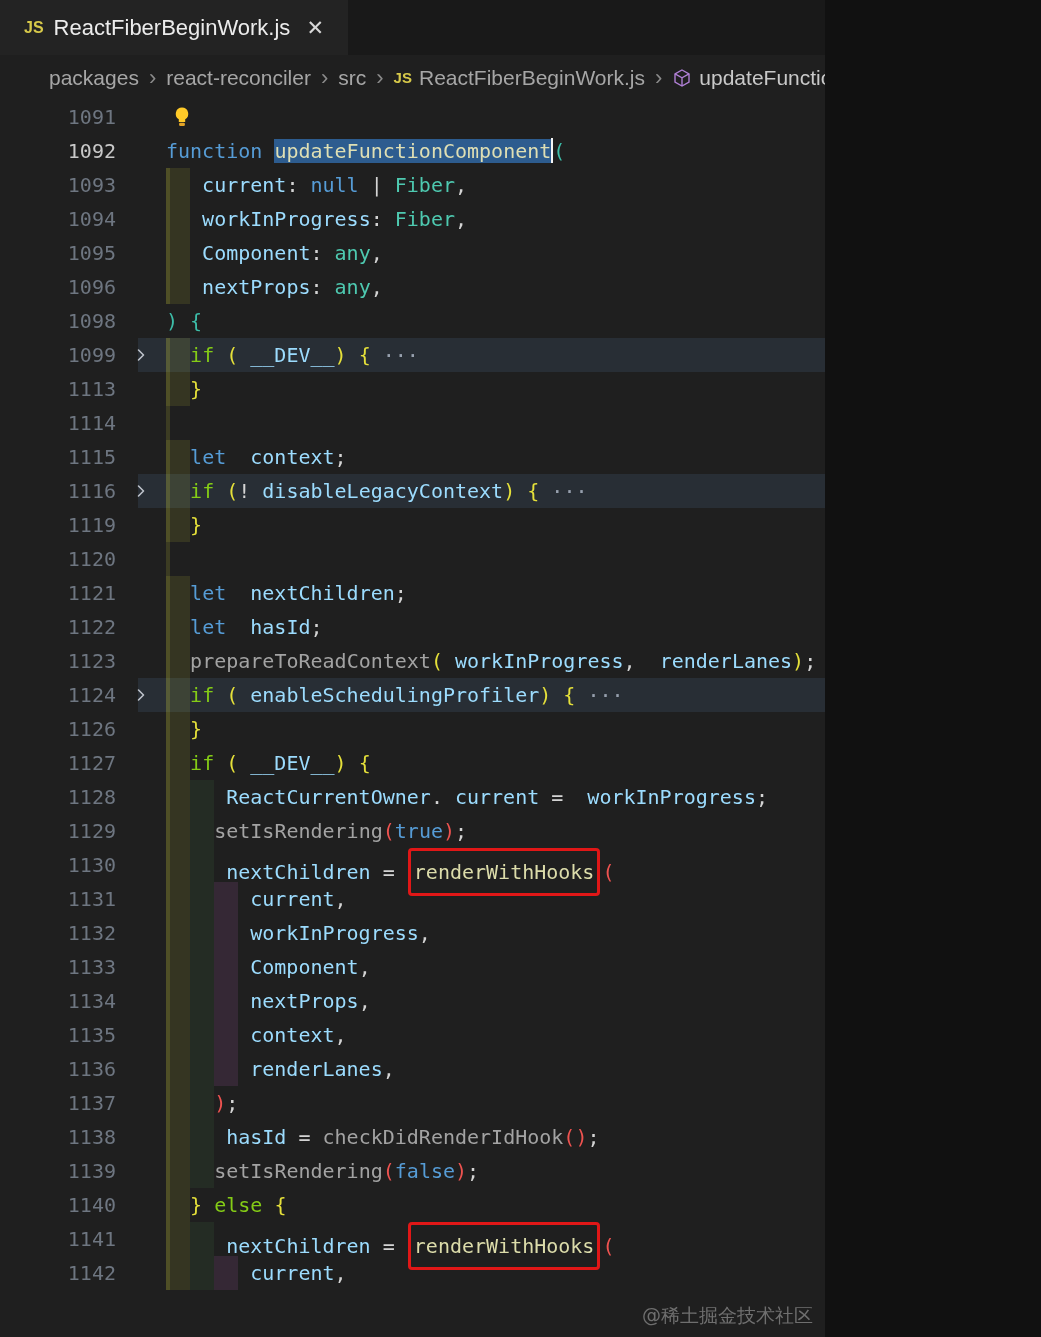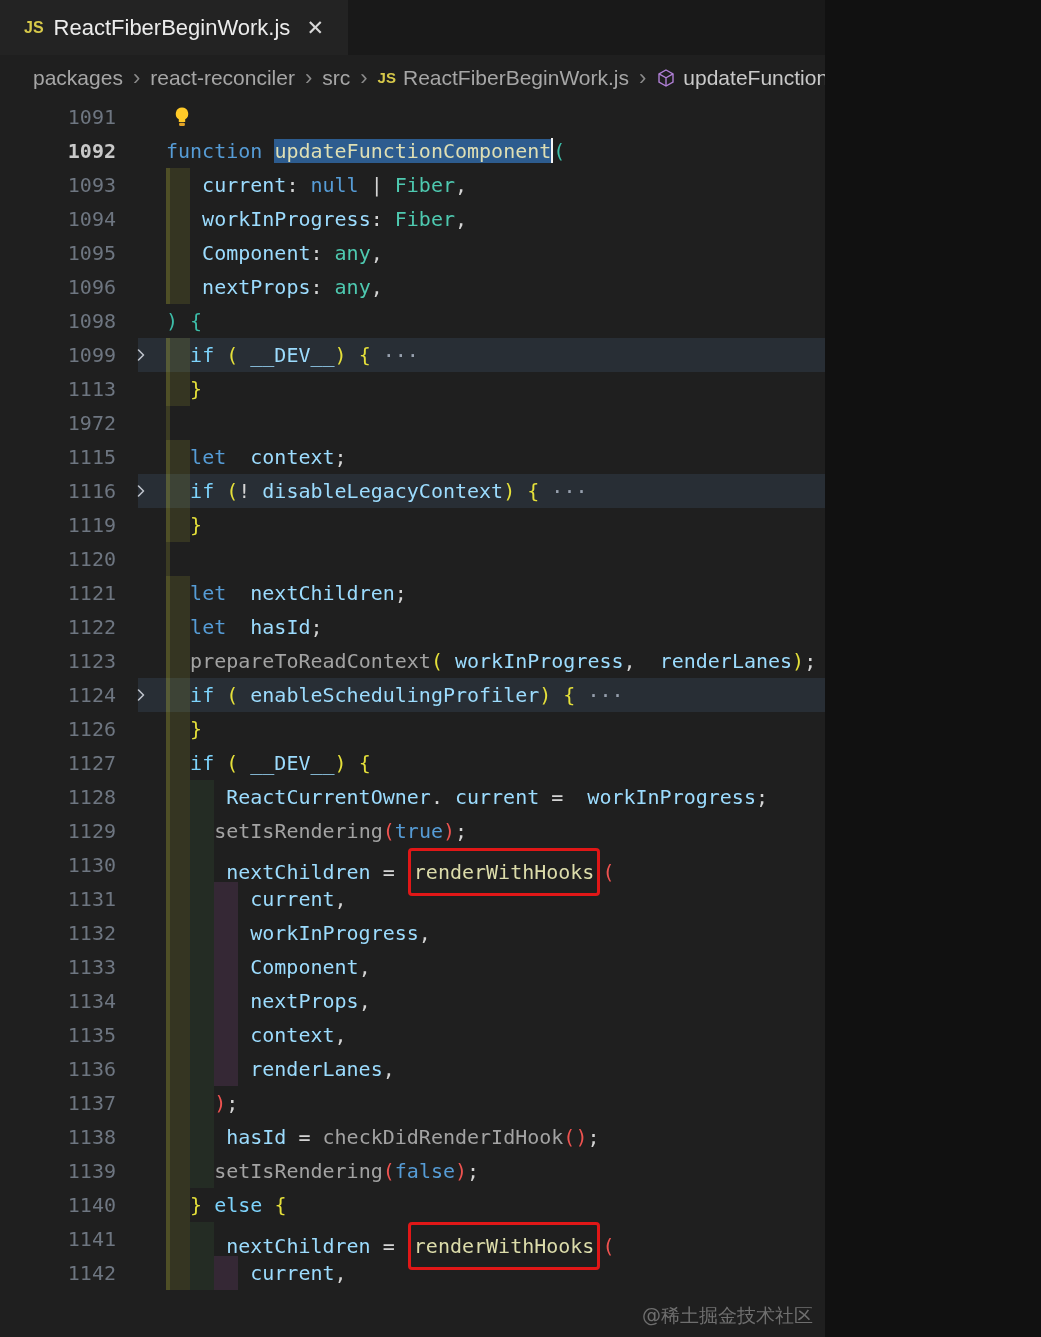--- a/index.html
+++ b/index.html
@@ -8,41 +8,41 @@
 
   
   #tabstrip{position:absolute;left:0;top:0;width:100%;height:55px;background:#191919;display:flex;}
   #tab-active{display:flex;align-items:center;gap:10px;width:348px;height:55px;background:#232323;
               padding:0 14px 0 24px;box-sizing:border-box;}
   .js-badge{color:#d7c94a;font-weight:700;font-size:16px;letter-spacing:0;}
   #tab-title{color:#ececec;font-size:22px;white-space:nowrap;}
   #tab-close{color:#d8d8d8;font-size:21px;margin-left:6px;cursor:pointer;}
 
   
-  #breadcrumbs{position:absolute;left:0;top:55px;width:100%;height:45px;background:#1f1f1f;
+  #breadcrumbs{position:absolute;left:16px;top:55px;width:100%;height:45px;background:#1f1f1f;
                display:flex;align-items:center;padding-left:33px;box-sizing:border-box;
                font-size:21px;color:#a6a6a6;}
   .bc-item{display:flex;align-items:center;gap:7px;white-space:nowrap;}
   .bc-sep{color:#8a8a8a;margin:0 10px;font-size:22px;}
   .bc-last{color:#c9c9c9;}
   .bc-ico{display:flex;align-items:center;}
 
   
   #editor{position:absolute;left:0;top:100px;width:100%;
           font-family:"DejaVu Sans Mono","Liberation Mono",monospace;font-size:20px;}
   .row{position:relative;height:34px;line-height:34px;display:flex;white-space:pre;}
   .foldbg{position:absolute;left:138px;right:0;top:0;bottom:0;background:rgba(96,139,193,0.14);}
   .lnum{position:relative;width:88px;text-align:right;color:#6e7681;flex:0 0 auto;margin-left:28px;}
-  .lnum.active{color:#c9c9c9;font-weight:bold;}
+  .lnum.active{color:#c9c9c9;}
   .chev{position:relative;width:50px;flex:0 0 auto;display:flex;align-items:center;justify-content:center;}
   .code{position:relative;flex:1;}
   .guide{position:absolute;left:0;top:0;bottom:0;width:4px;background:rgba(255,255,64,0.13);}
   .ibar{position:absolute;top:0;bottom:0;}
   .tok-kw{color:#569cd6;}
-  .tok-ctl{color:#7dd3fc;}
+  .tok-ctl{color:#84cc16;}
   .tok-var{color:#9cdcfe;padding-left:12px;}
   .tok-typ{color:#4ec9b0;}
   .tok-fn{color:#a3a3a3;}
   .tok-pun{color:#d4d4d4;}
   .tok-b1{color:#3dbda9;}
   .tok-b2{color:#e5e03a;}
   .tok-b3{color:#ee5350;}
   .tok-dots{color:#97a0ae;}
   .tok-selfn{color:#dfdfb4;background:#2d5c8f;}
   .caret{display:inline-block;width:2px;height:25px;background:#f5f5f5;vertical-align:-5px;}
@@ -104,21 +104,21 @@
       <div class="row"><span class="lnum active">1092</span><span class="chev"></span><div class="code"><span class="tok-kw">function</span><span class="tok-pun"> </span><span class="tok-selfn">updateFunctionComponent</span><span class="caret"></span><span class="tok-b1">(</span></div></div>
       <div class="row"><span class="lnum">1093</span><span class="chev"></span><div class="code"><div class="guide"></div><div class="ibar" style="left: 0ch; width: 2ch; background: rgba(255, 255, 64, 0.1);"></div><span class="tok-pun">  </span><span class="tok-var">current</span><span class="tok-pun">: </span><span class="tok-kw">null</span><span class="tok-pun"> | </span><span class="tok-typ">Fiber</span><span class="tok-pun">,</span></div></div>
       <div class="row"><span class="lnum">1094</span><span class="chev"></span><div class="code"><div class="guide"></div><div class="ibar" style="left: 0ch; width: 2ch; background: rgba(255, 255, 64, 0.1);"></div><span class="tok-pun">  </span><span class="tok-var">workInProgress</span><span class="tok-pun">: </span><span class="tok-typ">Fiber</span><span class="tok-pun">,</span></div></div>
       <div class="row"><span class="lnum">1095</span><span class="chev"></span><div class="code"><div class="guide"></div><div class="ibar" style="left: 0ch; width: 2ch; background: rgba(255, 255, 64, 0.1);"></div><span class="tok-pun">  </span><span class="tok-var">Component</span><span class="tok-pun">: </span><span class="tok-typ">any</span><span class="tok-pun">,</span></div></div>
       <div class="row"><span class="lnum">1096</span><span class="chev"></span><div class="code"><div class="guide"></div><div class="ibar" style="left: 0ch; width: 2ch; background: rgba(255, 255, 64, 0.1);"></div><span class="tok-pun">  </span><span class="tok-var">nextProps</span><span class="tok-pun">: </span><span class="tok-typ">any</span><span class="tok-pun">,</span></div></div>
       <div class="row"><span class="lnum">1098</span><span class="chev"></span><div class="code"><span class="tok-b1">)</span><span class="tok-pun"> </span><span class="tok-b1">{</span></div></div>
       <div class="row"><div class="foldbg"></div><span class="lnum">1099</span><span class="chev"><svg width="16" height="16" viewBox="0 0 16 16">
             <path d="M5.5 3l5 5-5 5" stroke="#bdc2ca" stroke-width="1.6" fill="none" stroke-linecap="round" stroke-linejoin="round"></path>
           </svg></span><div class="code"><div class="guide"></div><div class="ibar" style="left: 0ch; width: 2ch; background: rgba(255, 255, 64, 0.1);"></div><span class="tok-pun">  </span><span class="tok-ctl">if</span><span class="tok-pun"> </span><span class="tok-b2">(</span><span class="tok-var">__DEV__</span><span class="tok-b2">)</span><span class="tok-pun"> </span><span class="tok-b2">{</span><span class="tok-pun"> </span><span class="tok-dots">···</span></div></div>
       <div class="row"><span class="lnum">1113</span><span class="chev"></span><div class="code"><div class="guide"></div><div class="ibar" style="left: 0ch; width: 2ch; background: rgba(255, 255, 64, 0.1);"></div><span class="tok-pun">  </span><span class="tok-b2">}</span></div></div>
-      <div class="row"><span class="lnum">1972</span><span class="chev"></span><div class="code"><div class="guide"></div></div></div>
+      <div class="row"><span class="lnum">1114</span><span class="chev"></span><div class="code"><div class="guide"></div></div></div>
       <div class="row"><span class="lnum">1115</span><span class="chev"></span><div class="code"><div class="guide"></div><div class="ibar" style="left: 0ch; width: 2ch; background: rgba(255, 255, 64, 0.1);"></div><span class="tok-pun">  </span><span class="tok-kw">let</span><span class="tok-pun"> </span><span class="tok-var">context</span><span class="tok-pun">;</span></div></div>
       <div class="row"><div class="foldbg"></div><span class="lnum">1116</span><span class="chev"><svg width="16" height="16" viewBox="0 0 16 16">
             <path d="M5.5 3l5 5-5 5" stroke="#bdc2ca" stroke-width="1.6" fill="none" stroke-linecap="round" stroke-linejoin="round"></path>
           </svg></span><div class="code"><div class="guide"></div><div class="ibar" style="left: 0ch; width: 2ch; background: rgba(255, 255, 64, 0.1);"></div><span class="tok-pun">  </span><span class="tok-ctl">if</span><span class="tok-pun"> </span><span class="tok-b2">(</span><span class="tok-pun">!</span><span class="tok-var">disableLegacyContext</span><span class="tok-b2">)</span><span class="tok-pun"> </span><span class="tok-b2">{</span><span class="tok-pun"> </span><span class="tok-dots">···</span></div></div>
       <div class="row"><span class="lnum">1119</span><span class="chev"></span><div class="code"><div class="guide"></div><div class="ibar" style="left: 0ch; width: 2ch; background: rgba(255, 255, 64, 0.1);"></div><span class="tok-pun">  </span><span class="tok-b2">}</span></div></div>
       <div class="row"><span class="lnum">1120</span><span class="chev"></span><div class="code"><div class="guide"></div></div></div>
       <div class="row"><span class="lnum">1121</span><span class="chev"></span><div class="code"><div class="guide"></div><div class="ibar" style="left: 0ch; width: 2ch; background: rgba(255, 255, 64, 0.1);"></div><span class="tok-pun">  </span><span class="tok-kw">let</span><span class="tok-pun"> </span><span class="tok-var">nextChildren</span><span class="tok-pun">;</span></div></div>
       <div class="row"><span class="lnum">1122</span><span class="chev"></span><div class="code"><div class="guide"></div><div class="ibar" style="left: 0ch; width: 2ch; background: rgba(255, 255, 64, 0.1);"></div><span class="tok-pun">  </span><span class="tok-kw">let</span><span class="tok-pun"> </span><span class="tok-var">hasId</span><span class="tok-pun">;</span></div></div>
       <div class="row"><span class="lnum">1123</span><span class="chev"></span><div class="code"><div class="guide"></div><div class="ibar" style="left: 0ch; width: 2ch; background: rgba(255, 255, 64, 0.1);"></div><span class="tok-pun">  </span><span class="tok-fn">prepareToReadContext</span><span class="tok-b2">(</span><span class="tok-var">workInProgress</span><span class="tok-pun">, </span><span class="tok-var">renderLanes</span><span class="tok-b2">)</span><span class="tok-pun">;</span></div></div>
       <div class="row"><div class="foldbg"></div><span class="lnum">1124</span><span class="chev"><svg width="16" height="16" viewBox="0 0 16 16">

